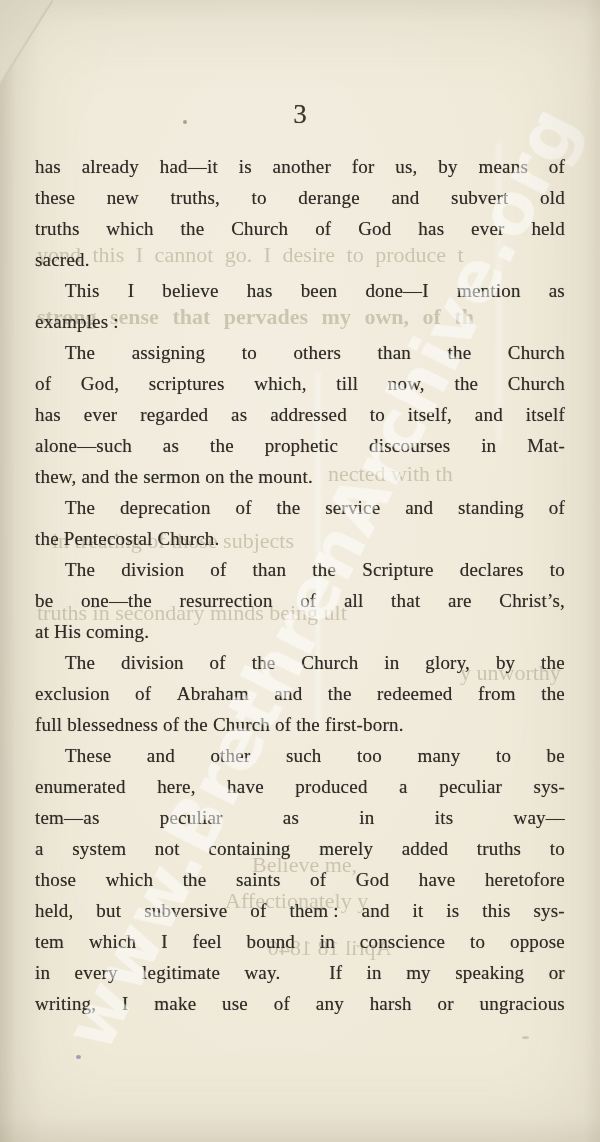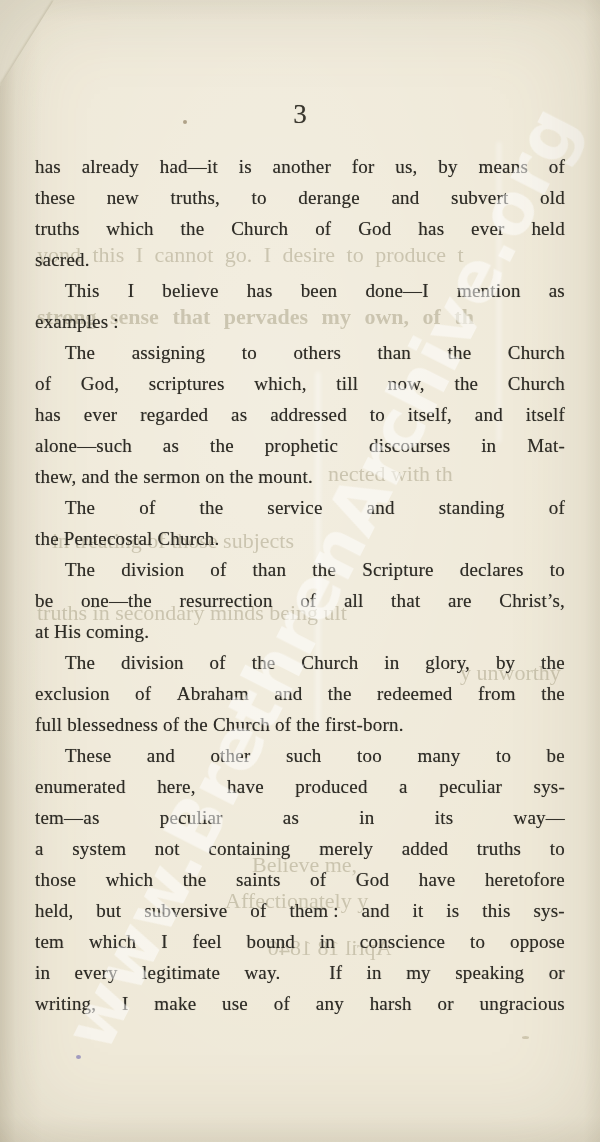--- a/index.html
+++ b/index.html
@@ -179,20 +179,21 @@
           <span>prophetic</span>
           <span>discourses</span>
           <span>in</span>
           <span>Mat-</span>
         </div>
         <div class="line">thew, and the sermon on the mount.</div>
       </div>
       <div>
         <div class="line j ind">
           <span>The</span>
+          <span>deprecation</span>
           <span>of</span>
           <span>the</span>
           <span>service</span>
           <span>and</span>
           <span>standing</span>
           <span>of</span>
         </div>
         <div class="line">the Pentecostal Church.</div>
       </div>
       <div>

